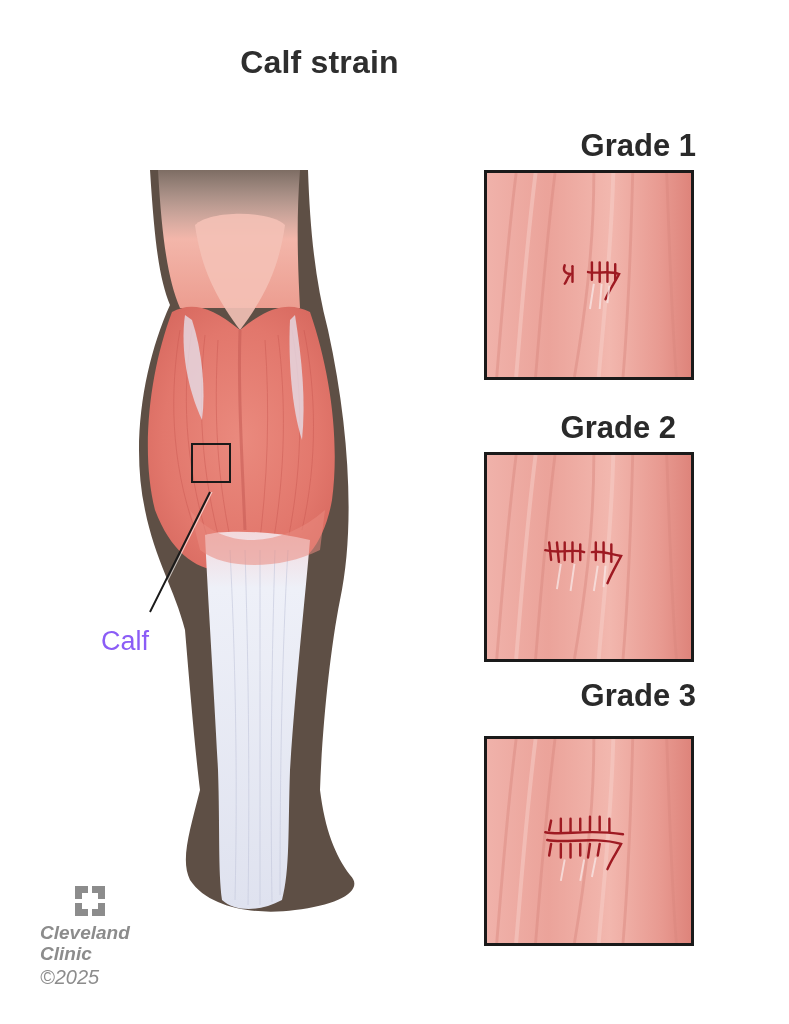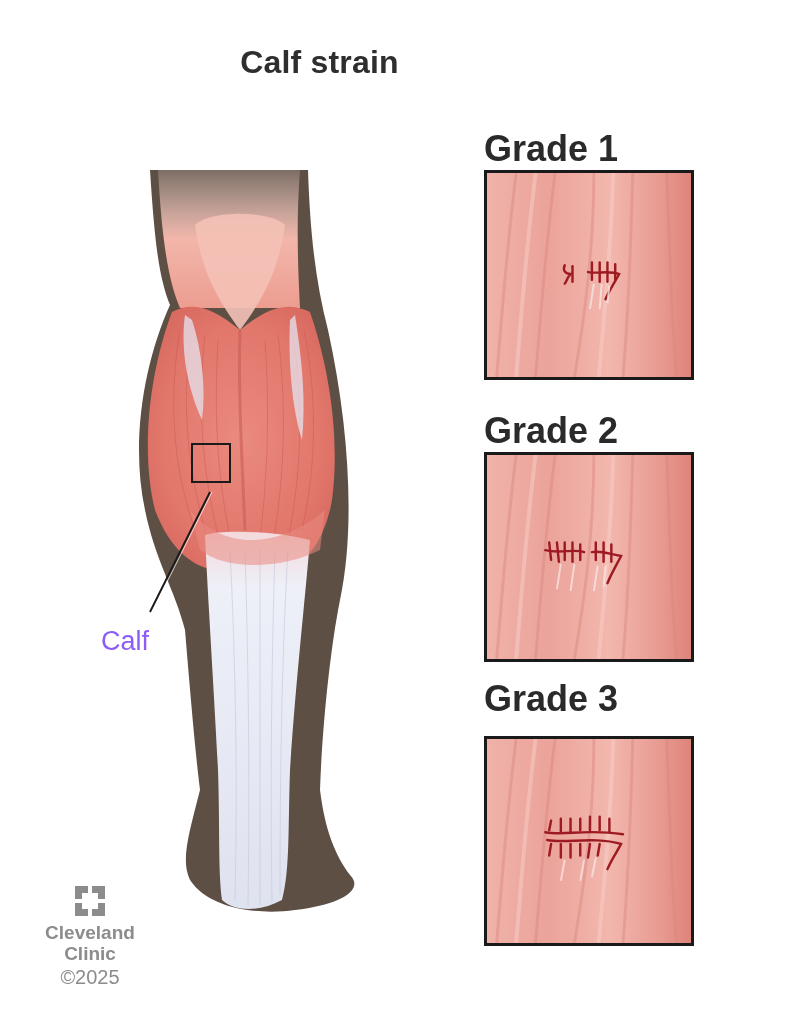--- a/index.html
+++ b/index.html
@@ -3,26 +3,26 @@
   <meta charset="utf-8">
   <style>
     html, body { margin: 0; padding: 0; background: #ffffff; }
     body { width: 789px; height: 1024px; position: relative; overflow: hidden;
            font-family: "Liberation Sans", "DejaVu Sans", sans-serif; }
     .title { position: absolute; left: 0; width: 639px; top: 44px; text-align: center;
              font-size: 32px; font-weight: bold; color: #2e2e2e; letter-spacing: 0.2px; }
     .leg-art { position: absolute; left: 110px; top: 130px; width: 270px; height: 810px; }
     .label { position: absolute; font-size: 27px; color: #8b5cf6; line-height: 34px; }
     .label-calf { left: 60px; top: 624px; text-align: center; width: 130px; }
-    .grade-title { position: absolute; font-size: 36px; font-weight: bold; color: #2a2a2a;
-                   width: 212px; text-align: left; }
+    .grade-title { position: absolute; font-size: 31px; font-weight: bold; color: #2a2a2a;
+                   width: 212px; text-align: right; }
     .grade-box { position: absolute; left: 484px; width: 210px; height: 210px;
                  border: 3px solid #1a1a1a; box-sizing: border-box; overflow: hidden; }
     .grade-box svg { display: block; width: 100%; height: 100%; }
-    .logo { position: absolute; left: 40px; top: 884px; width: 100px; text-align: center; color: #8a8a8a; }
+    .logo { position: absolute; left: 40px; top: 884px; width: 100px; text-align: left; color: #8a8a8a; font-style: italic; }
     .logo-mark { width: 34px; height: 34px; margin: 0 auto 4px auto; }
     .logo-text { font-size: 19px; font-weight: bold; line-height: 21px; color: #8c8c8c; }
     .logo-copy { font-size: 20px; line-height: 26px; color: #8c8c8c; }
   </style>
 </head>
 <body>
 
 <div class="title">Calf strain</div>
 
 <div class="leg-art">
@@ -137,21 +137,21 @@
       <path d="M88 96 L 88 112"></path>
       <path d="M108 92 L 108 110 M 116 92 L 116 112 M 124 92 L 124 112 M 132 94 L 132 110"></path>
       <path d="M104 102 C 115 104, 125 100, 136 104 C 132 112, 126 120, 122 130"></path>
     </g>
     <g stroke="#f8e4e2" stroke-width="2" fill="none" opacity="0.8">
       <path d="M110 114 L 106 140 M 118 114 L 116 140 M 126 116 L 124 134"></path>
     </g>
   </svg>
 </div>
 
-<div class="grade-title" style="left:484px; top:410px;">Grade 2</div>
+<div class="grade-title" style="left:464px; top:410px;">Grade 2</div>
 <div class="grade-box" style="top:452px;">
   <svg viewBox="0 0 210 210" preserveAspectRatio="none" xmlns="http://www.w3.org/2000/svg">
     <defs>
       <linearGradient id="fib2" x1="0" y1="0" x2="1" y2="0">
         <stop offset="0" stop-color="#f0b2aa"></stop>
         <stop offset="0.3" stop-color="#eba39a"></stop>
         <stop offset="0.6" stop-color="#f2b7ae"></stop>
         <stop offset="0.85" stop-color="#e89a91"></stop>
         <stop offset="1" stop-color="#de847b"></stop>
       </linearGradient>

